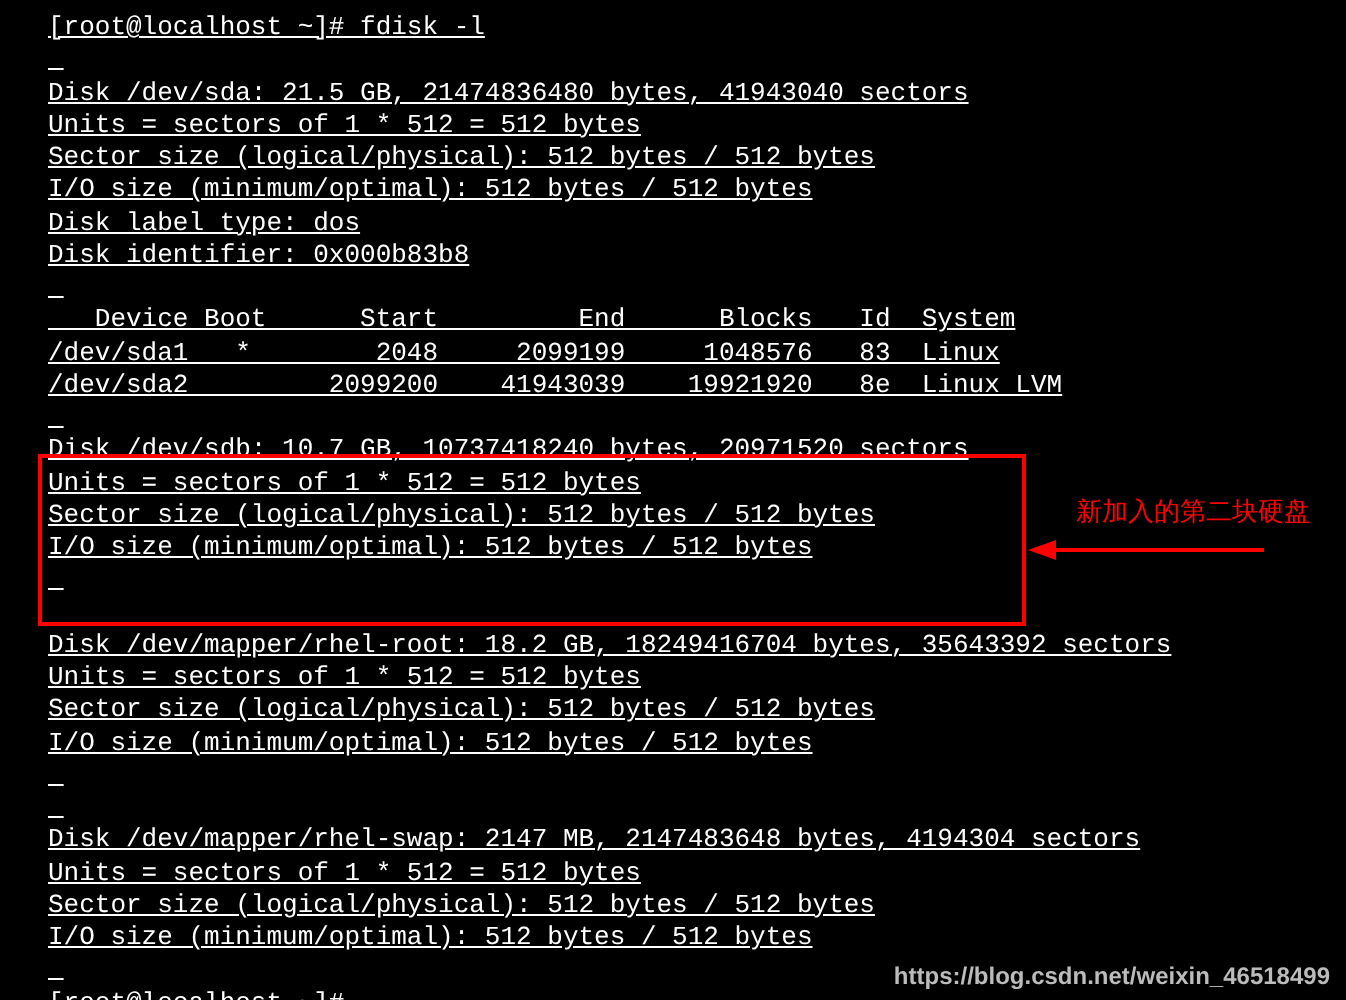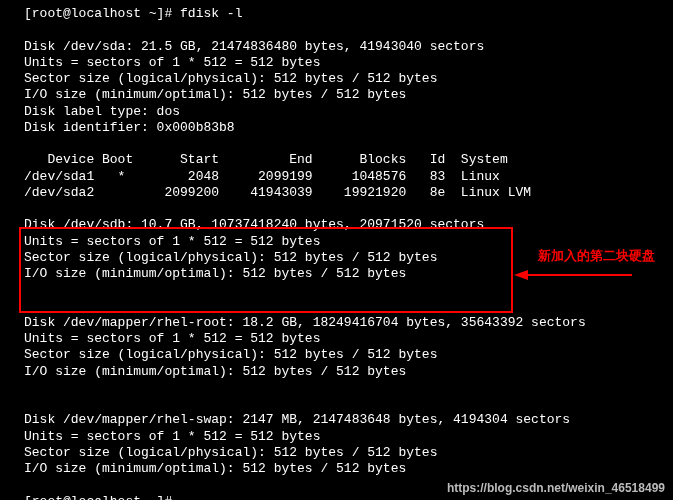--- a/index.html
+++ b/index.html
@@ -42,29 +42,30 @@
       position: absolute;
       right: 8px;
       bottom: 4px;
       color: #bbb;
       font-family: Arial, sans-serif;
       font-size: 12px;
       font-weight: bold;
     }
     .line {
       display: block;
+      text-decoration: underline;
     }
   </style>
 </head>
 <body>
 
 <div class="terminal" id="term"><span class="line">[root@localhost ~]# fdisk -l</span><span class="line"> </span><span class="line">Disk /dev/sda: 21.5 GB, 21474836480 bytes, 41943040 sectors</span><span class="line">Units = sectors of 1 * 512 = 512 bytes</span><span class="line">Sector size (logical/physical): 512 bytes / 512 bytes</span><span class="line">I/O size (minimum/optimal): 512 bytes / 512 bytes</span><span class="line">Disk label type: dos</span><span class="line">Disk identifier: 0x000b83b8</span><span class="line"> </span><span class="line">   Device Boot      Start         End      Blocks   Id  System</span><span class="line">/dev/sda1   *        2048     2099199     1048576   83  Linux</span><span class="line">/dev/sda2         2099200    41943039    19921920   8e  Linux LVM</span><span class="line"> </span><span class="line">Disk /dev/sdb: 10.7 GB, 10737418240 bytes, 20971520 sectors</span><span class="line">Units = sectors of 1 * 512 = 512 bytes</span><span class="line">Sector size (logical/physical): 512 bytes / 512 bytes</span><span class="line">I/O size (minimum/optimal): 512 bytes / 512 bytes</span><span class="line"> </span><span class="line"> </span><span class="line">Disk /dev/mapper/rhel-root: 18.2 GB, 18249416704 bytes, 35643392 sectors</span><span class="line">Units = sectors of 1 * 512 = 512 bytes</span><span class="line">Sector size (logical/physical): 512 bytes / 512 bytes</span><span class="line">I/O size (minimum/optimal): 512 bytes / 512 bytes</span><span class="line"> </span><span class="line"> </span><span class="line">Disk /dev/mapper/rhel-swap: 2147 MB, 2147483648 bytes, 4194304 sectors</span><span class="line">Units = sectors of 1 * 512 = 512 bytes</span><span class="line">Sector size (logical/physical): 512 bytes / 512 bytes</span><span class="line">I/O size (minimum/optimal): 512 bytes / 512 bytes</span><span class="line"> </span><span class="line">[root@localhost ~]#</span></div>
 
 <div class="highlight-box" id="hlbox" style="top: 227px; left: 19px; width: 494px; height: 86px;"></div>
 
-<div class="annotation-label" id="annlabel" style="top: 248px; left: 538px; font-weight: bold;">新加入的第二块硬盘</div>
+<div class="annotation-label" id="annlabel" style="top: 248px; left: 538px;">新加入的第二块硬盘</div>
 
 <svg class="arrow-svg" id="arrow" viewBox="0 0 120 16" style="top: 267px; left: 514px; width: 120px; height: 16px;">
   <line x1="118" y1="8" x2="10" y2="8" stroke="#ff0000" stroke-width="2"></line>
   <polygon points="0,8 14,3 14,13" fill="#ff0000"></polygon>
 </svg>
 
 <div class="watermark">https://blog.csdn.net/weixin_46518499</div>
 
 </body></html>

